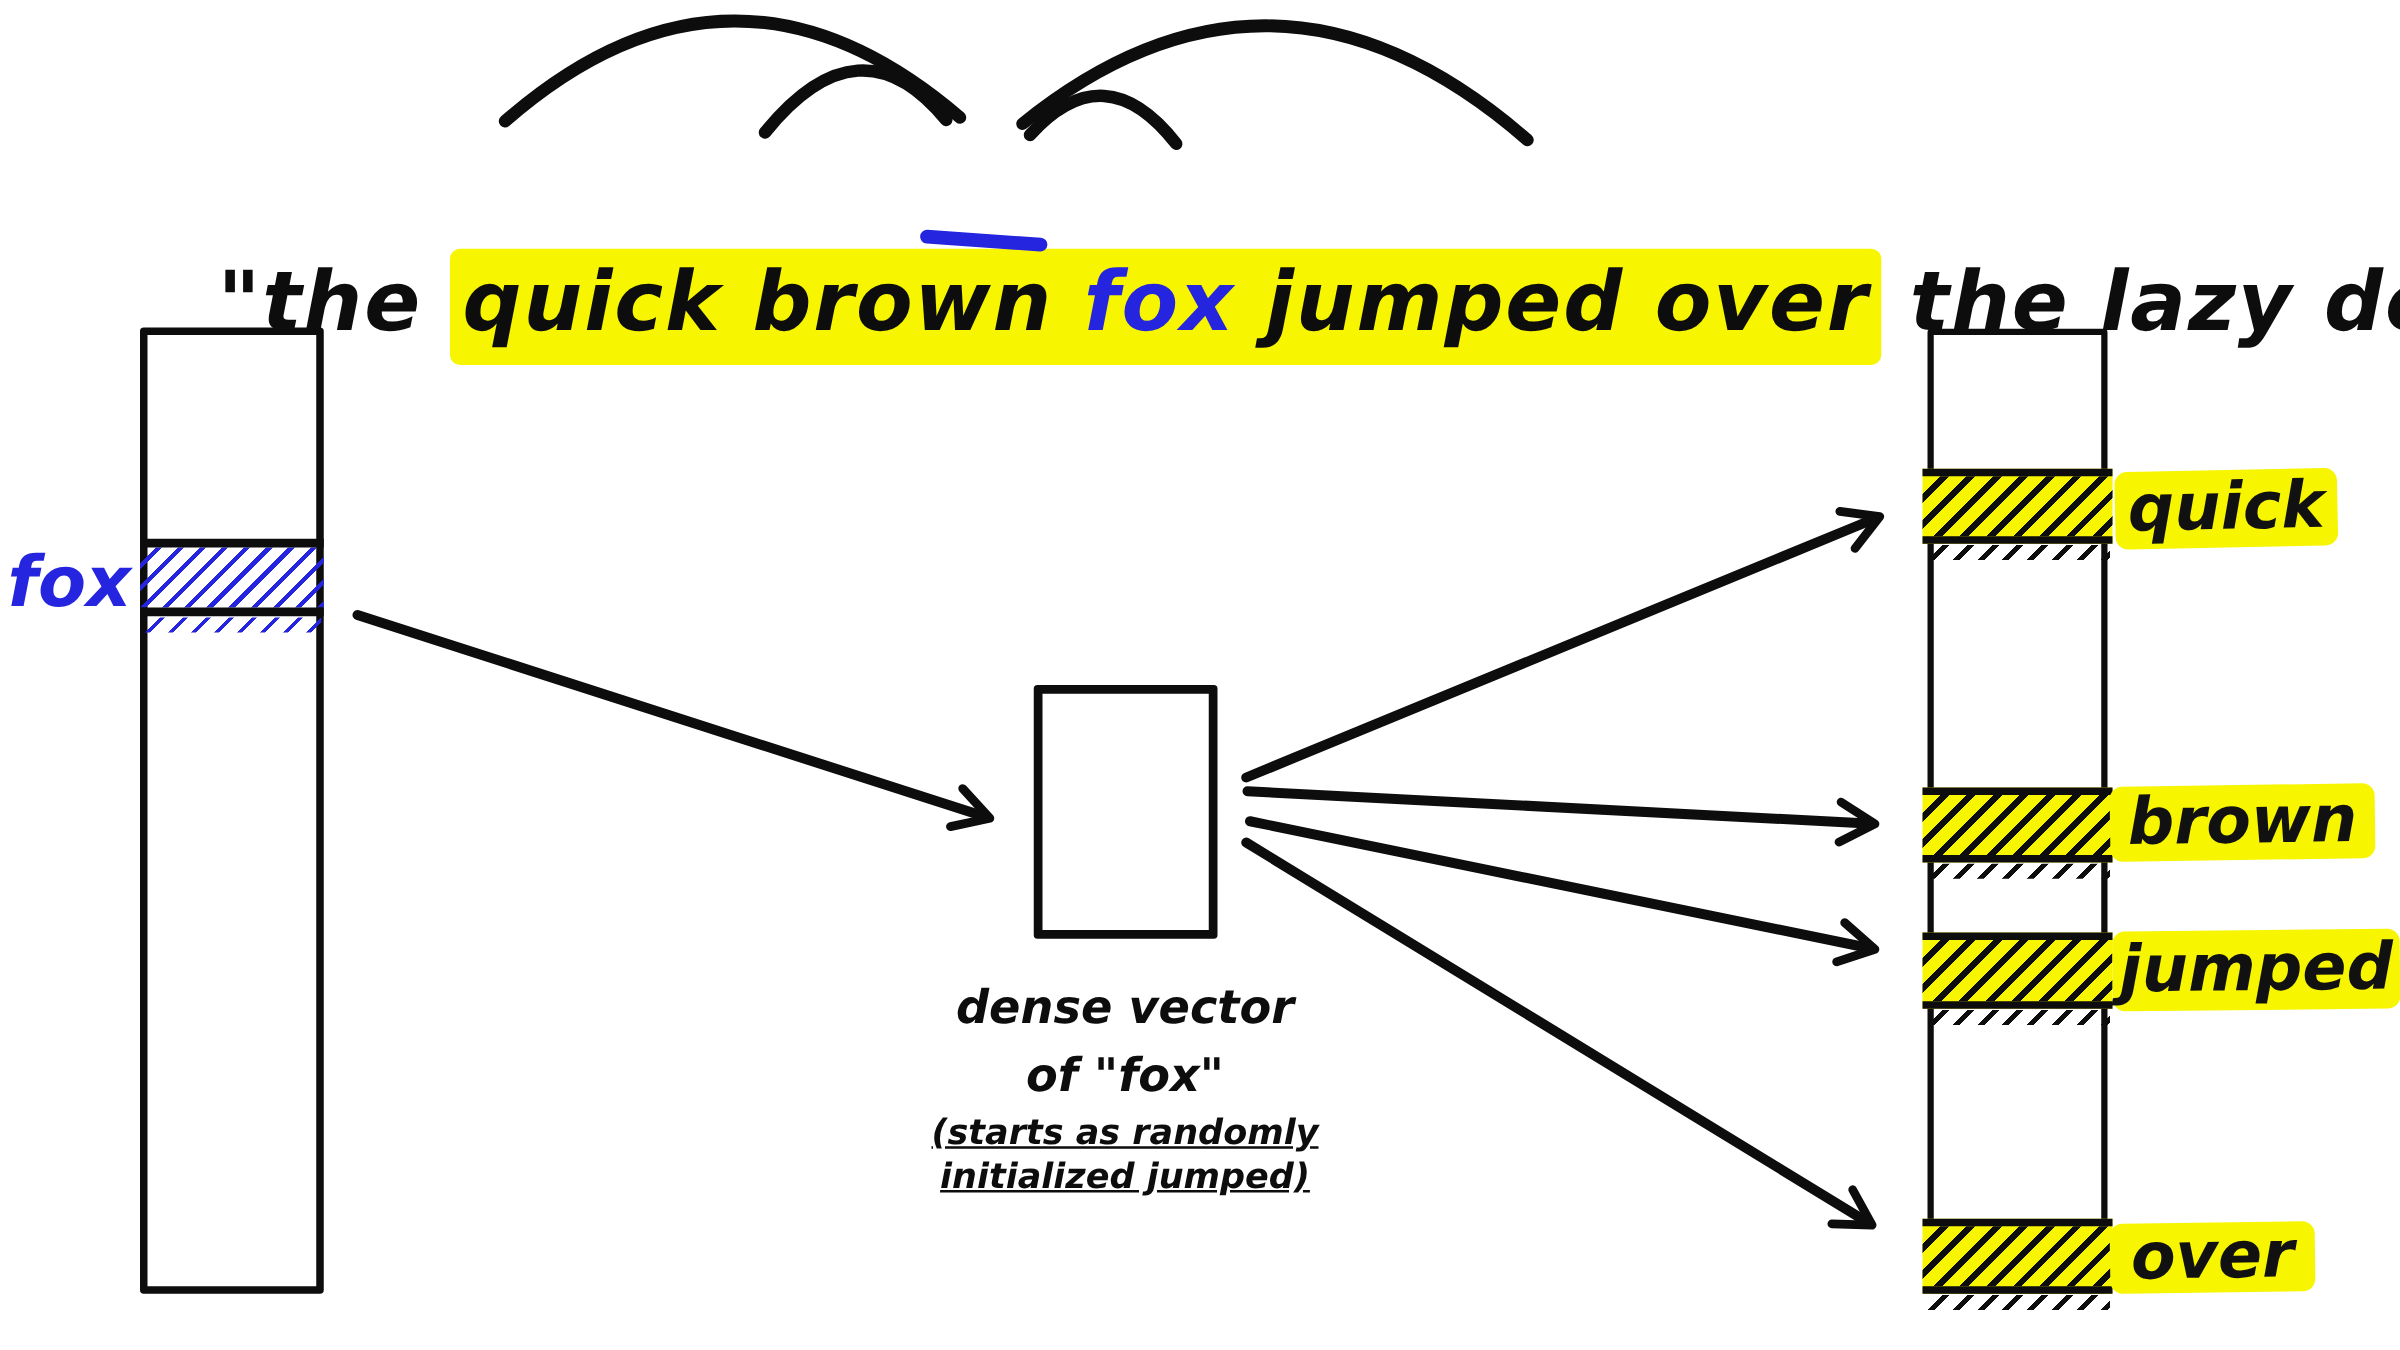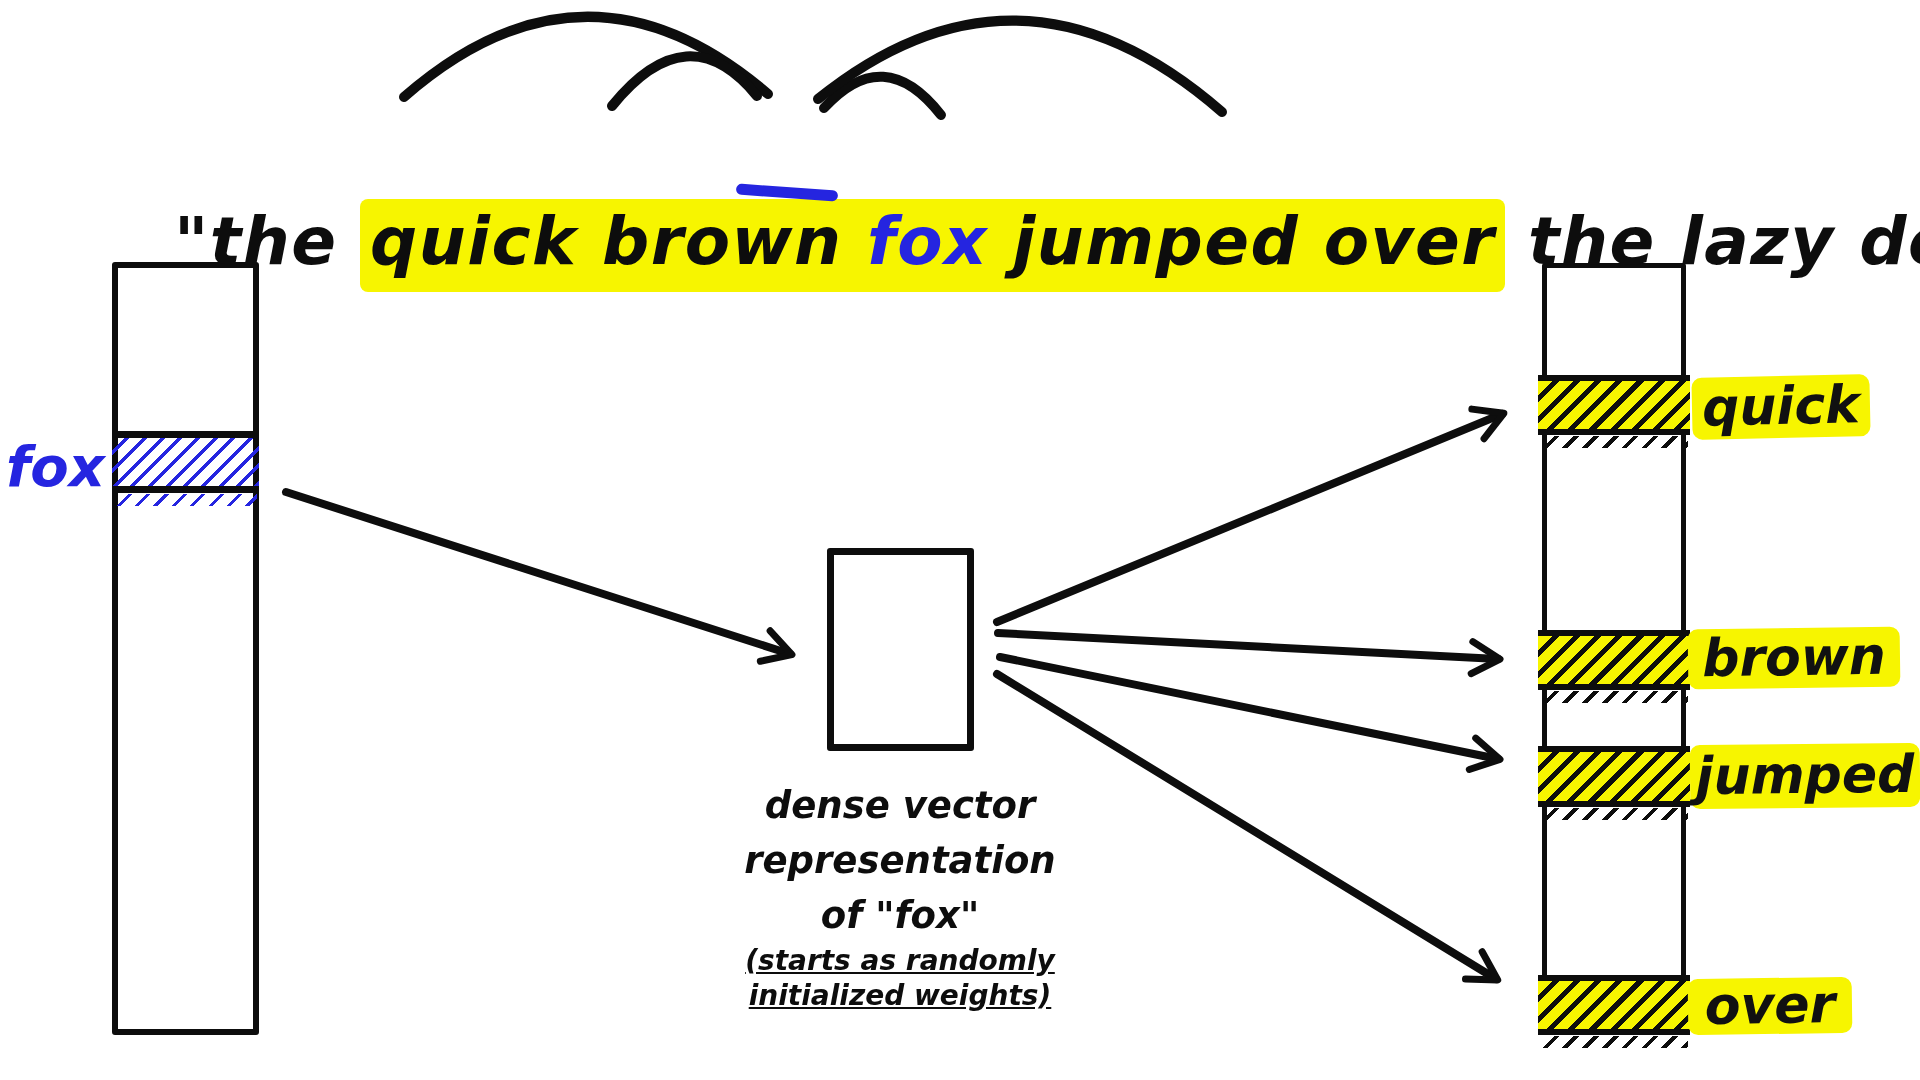--- a/index.html
+++ b/index.html
@@ -124,24 +124,23 @@
   <div class="fox-underline"></div>
 
   <div class="vec-left"></div>
   <div class="fox-band"></div>
   <div class="fox-ticks"></div>
   <div class="fox-side-label">fox</div>
 
   <div class="dense-box"></div>
   <div class="dense-caption">
     <div class="big">dense vector</div>
-    <div class="big">representation</div>
     <div class="big">of "fox"</div>
     <div class="small">(starts as randomly</div>
-    <div class="small">initialized weights)</div>
+    <div class="small">initialized jumped)</div>
   </div>
 
   <div class="vec-right"></div>
 
   <div class="ctx-band band-quick"></div>
   <div class="ctx-band band-brown"></div>
   <div class="ctx-band band-jumped"></div>
   <div class="ctx-band band-over"></div>
 
   <div class="ctx-ticks ticks-quick"></div>

